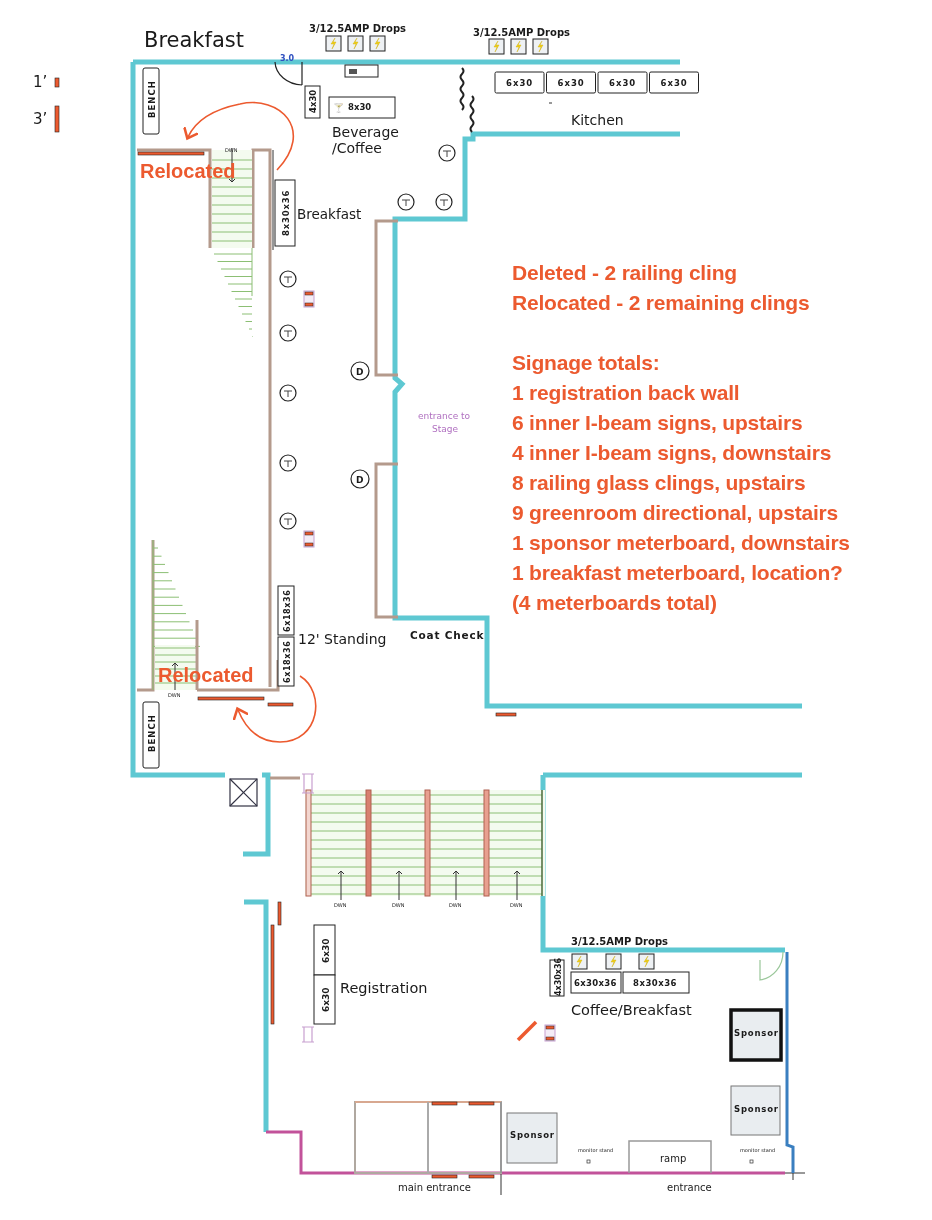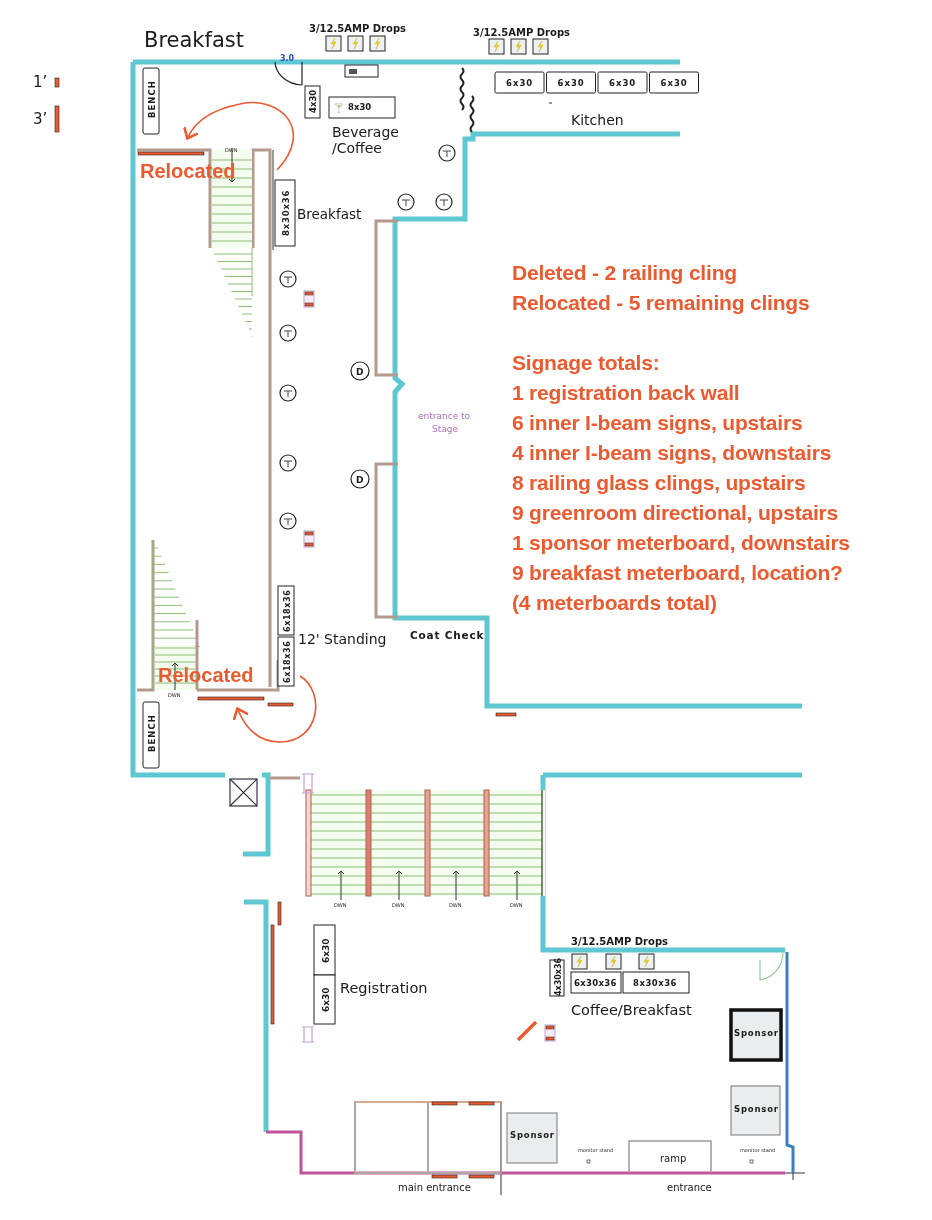--- a/index.html
+++ b/index.html
@@ -432,26 +432,26 @@
   <text x="418" y="419" font-size="9" fill="#b070c0" font-family="DejaVu Sans, sans-serif">entrance to</text>
   <text x="432" y="432" font-size="9" fill="#b070c0" font-family="DejaVu Sans, sans-serif">Stage</text>
   <text class="lbl" x="340" y="993" font-size="14.5">Registration</text>
   <text class="lbl" x="571" y="1015" font-size="14.5">Coffee/Breakfast</text>
   <text class="lbl" x="398" y="1191" font-size="10" fill="#444">main entrance</text>
   <text class="lbl" x="667" y="1191" font-size="10" fill="#444">entrance</text>
 </svg>
 
 <div class="note">
   <div>Deleted - 2 railing cling</div>
-  <div>Relocated - 5 remaining clings</div>
+  <div>Relocated - 2 remaining clings</div>
   <div class="gap"></div>
   <div>Signage totals:</div>
   <div id="signageList">
       <div>1 registration back wall</div>
       <div>6 inner I-beam signs, upstairs</div>
       <div>4 inner I-beam signs, downstairs</div>
       <div>8 railing glass clings, upstairs</div>
       <div>9 greenroom directional, upstairs</div>
       <div>1 sponsor meterboard, downstairs</div>
-      <div>9 breakfast meterboard, location?</div>
+      <div>1 breakfast meterboard, location?</div>
       <div>(4 meterboards total)</div>
     </div>
 </div>
 
 </body></html>

